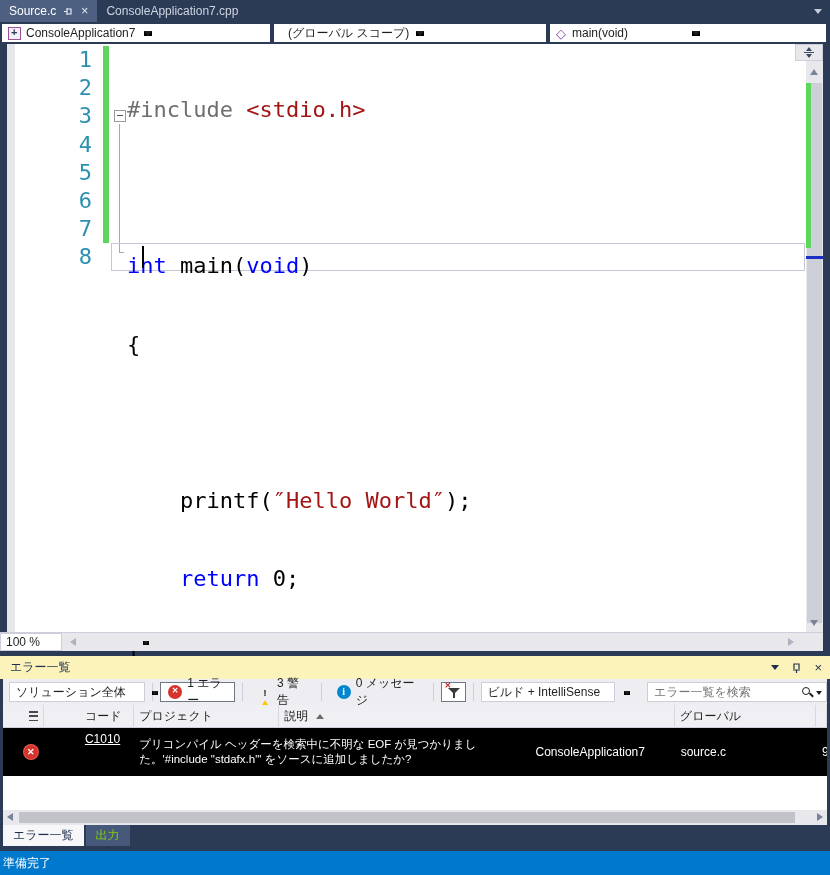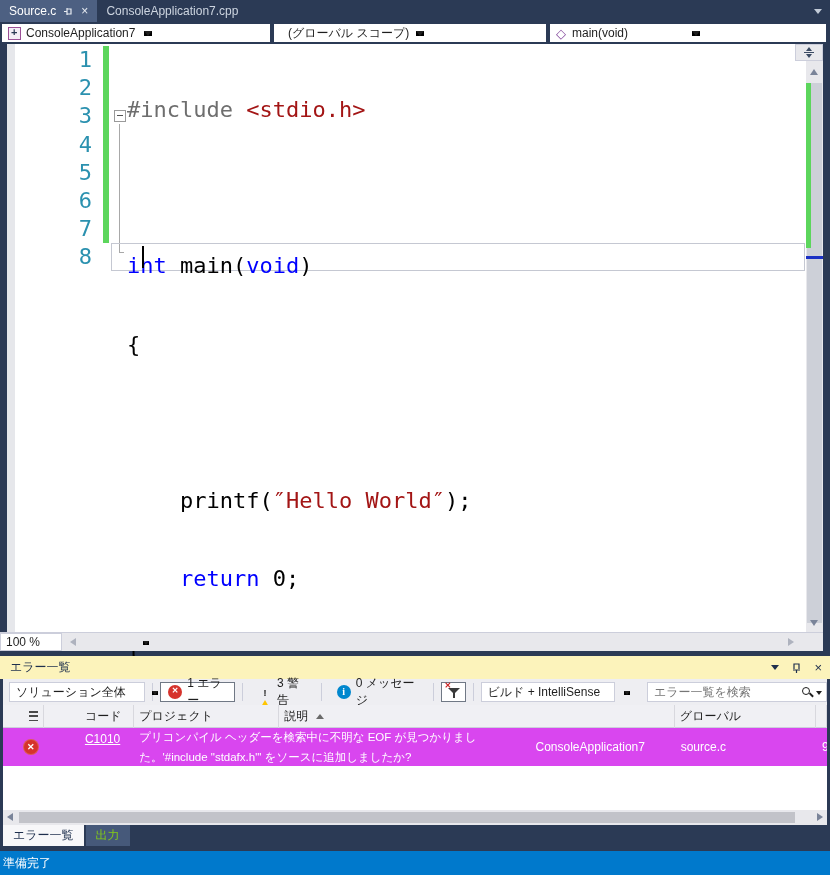--- a/index.html
+++ b/index.html
@@ -134,30 +134,30 @@
   .c-code { width:56px;margin-left:36px; }
   .c-desc { width:410px; }
   .c-proj { width:150px; }
   .c-file { width:146px; }
   .c-line { flex:1; overflow:hidden; }
   .sev-hdr-ico { width:9px; height:10px; display:flex; flex-direction:column; justify-content:space-between; }
   .sev-hdr-ico span { display:block; height:1.5px; background:#4A4A4A; }
   .sort-up { width:0; height:0; border-left:4px solid transparent; border-right:4px solid transparent;
       border-bottom:5px solid #6A6A6A; margin-left:8px; }
 
-  .ep-row { position:absolute; left:3px; top:72px; width:824px; height:38px; background:#d946ef;
+  .ep-row { position:absolute; left:3px; top:72px; width:824px; height:48px; background:#000000;
       color:#FFFFFF; display:flex; }
   .ep-row .cell { padding:0 5px; display:flex; align-items:center; }
   .ep-row .c-sev { justify-content:flex-end; }
   .row-err-ico { width:16px; height:16px; border-radius:50%; background:#D6332C; border:1px solid #FFF3; position:relative; }
   .row-err-ico::after { content:"✕"; position:absolute; left:0; top:2px; width:14px; text-align:center;
       font-size:9px; font-weight:bold; color:#FFF; }
   .err-code-link { text-decoration:underline; color:#FFFFFF; align-self:flex-start; margin-top:4px; }
   .ep-row .c-code { align-items:flex-start; }
-  .desc-text { font-size:11.5px; line-height:20px; align-self:center; }
+  .desc-text { font-size:11.5px; line-height:15px; align-self:center; }
   .ep-hscroll { position:absolute; left:3px; top:154px; width:824px; height:15px; background:#E8E8EC; }
   .ep-hs-left { position:absolute; left:4px; top:3px; width:0; height:0;
       border-top:4.5px solid transparent; border-bottom:4.5px solid transparent; border-right:6px solid #7A8499; }
   .ep-hs-thumb { position:absolute; left:16px; top:2px; width:776px; height:11px; background:#C2C3C9; }
   .ep-hs-right { position:absolute; right:4px; top:3px; width:0; height:0;
       border-top:4.5px solid transparent; border-bottom:4.5px solid transparent; border-left:6px solid #7A8499; }
 
   
   .bottom-tabs { position:absolute; top:825px; left:0; width:830px; height:26px; background:#2B3A55;
       display:flex; align-items:flex-start; padding-left:3px; gap:2px; }

